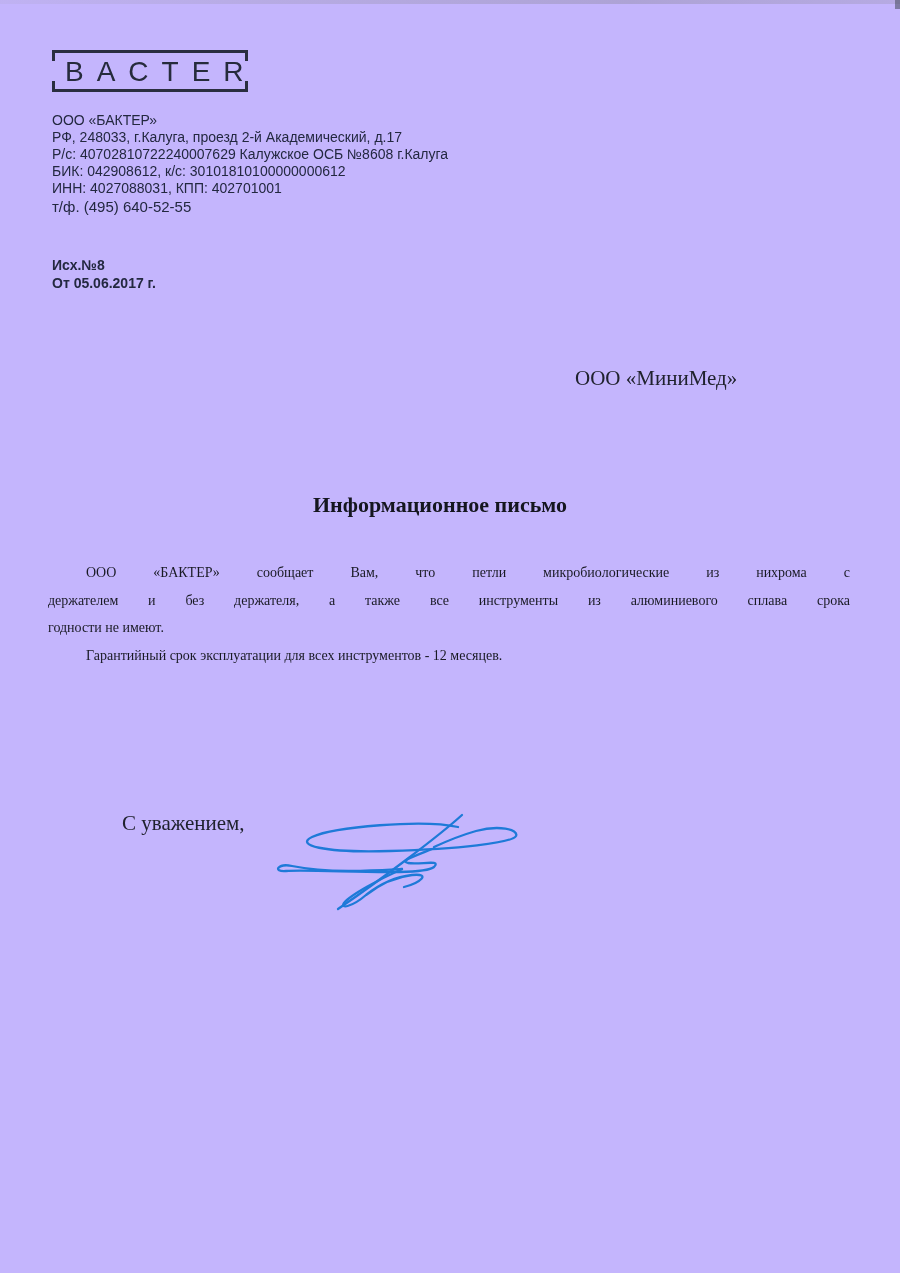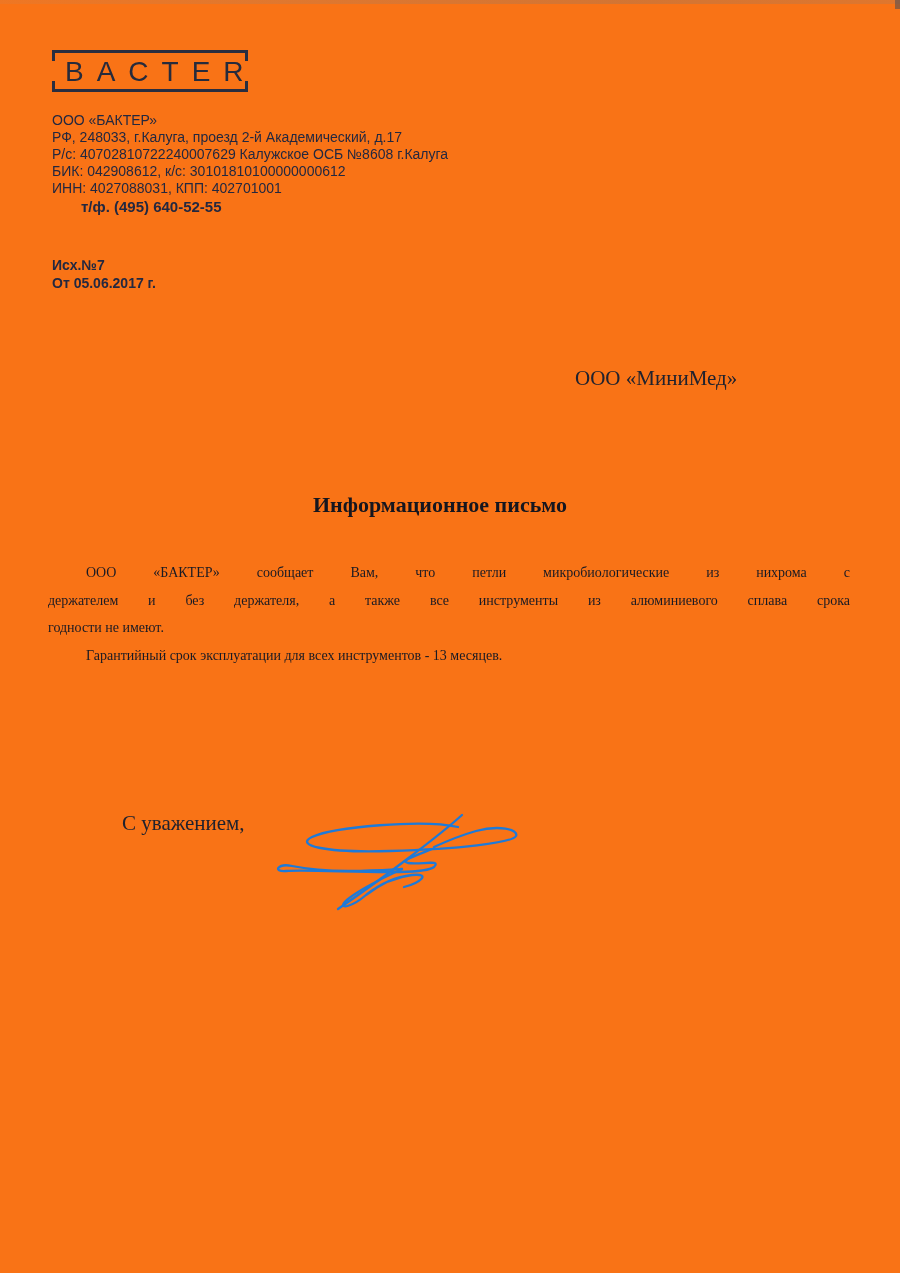--- a/index.html
+++ b/index.html
@@ -1,19 +1,19 @@
 <!DOCTYPE html>
 <html><head>
 <meta charset="utf-8">
 <style>
   html,body{margin:0;padding:0;background:#e9e9e9;}
   .page{
     position:relative;
     width:900px;height:1273px;
-    background:#f97316;
+    background:#c4b5fd;
     margin:0 auto;
     overflow:hidden;
     font-family:"Liberation Serif", serif;
     color:#1b1c26;
   }
   
   .scan-top{
     position:absolute;top:0;left:0;right:0;height:4px;
     background:linear-gradient(to right,
       rgba(150,150,150,0.10), rgba(135,135,135,0.22) 30%,
@@ -40,21 +40,21 @@
     letter-spacing:13px;text-indent:13px;
     white-space:nowrap;
   }
   
   .letterhead{
     position:absolute;left:52px;top:112px;
     font-family:"Liberation Sans", sans-serif;
     font-size:14px;line-height:17px;color:#232840;
     white-space:nowrap;
   }
-  .letterhead .phone{font-weight:700;font-size:15px;margin-top:1px;margin-left:29px;}
+  .letterhead .phone{font-weight:400;font-size:15px;margin-top:1px;}
   
   .refblock{
     position:absolute;left:52px;top:256px;
     font-family:"Liberation Sans", sans-serif;
     font-size:14px;line-height:18px;font-weight:700;color:#232840;
     white-space:nowrap;
   }
   
   .addressee{
     position:absolute;left:575px;top:366px;
@@ -102,33 +102,33 @@
   <div class="letterhead">
     <div>ООО «БАКТЕР»</div>
     <div>РФ, 248033, г.Калуга, проезд 2-й Академический, д.17</div>
     <div>Р/с: 40702810722240007629 Калужское ОСБ №8608 г.Калуга</div>
     <div>БИК: 042908612, к/с: 30101810100000000612</div>
     <div>ИНН: 4027088031, КПП: 402701001</div>
     <div class="phone">т/ф. (495) 640-52-55</div>
   </div>
 
   <div class="refblock">
-    <div>Исх.№7</div>
+    <div>Исх.№8</div>
     <div>От 05.06.2017 г.</div>
   </div>
 
   <div class="addressee">ООО «МиниМед»</div>
 
   <div class="title">Информационное письмо</div>
 
   <div class="body-text">
     <div class="jline indent">ООО «БАКТЕР» сообщает Вам, что петли микробиологические из нихрома с</div>
     <div class="jline">держателем и без держателя, а также все инструменты из алюминиевого сплава срока</div>
     <div>годности не имеют.</div>
-    <div class="indent">Гарантийный срок эксплуатации для всех инструментов - 13 месяцев.</div>
+    <div class="indent">Гарантийный срок эксплуатации для всех инструментов - 12 месяцев.</div>
   </div>
 
   <div class="closing">С уважением,</div>
 
   <svg class="signature-svg" width="272" height="122" viewBox="0 0 272 122" fill="none">
     <path d="M196,30 C160,22 72,30 50,40 C33,48 60,56 128,54 C196,52 250,46 254,39 C257,32 236,28 214,34 C200,38 185,44 172,50" stroke-width="2.3" stroke-linecap="round" stroke-linejoin="round" stroke="#1e7ad8"></path>
     <path d="M200,18 C178,38 120,82 76,112" stroke-width="2.3" stroke-linecap="round" stroke-linejoin="round" stroke="#1e7ad8"></path>
     <path d="M170,52 C150,60 138,64 146,66 C158,68 180,62 172,70 C160,80 60,72 24,74 C10,75 16,66 30,69 C70,77 120,73 140,72" stroke-width="2.3" stroke-linecap="round" stroke-linejoin="round" stroke="#1e7ad8"></path>
     <path d="M140,72 C118,82 88,98 82,106 C78,112 90,110 104,98 C118,87 132,80 150,78 C170,76 158,86 142,90" stroke-width="2.3" stroke-linecap="round" stroke-linejoin="round" stroke="#1e7ad8"></path>
   </svg>

